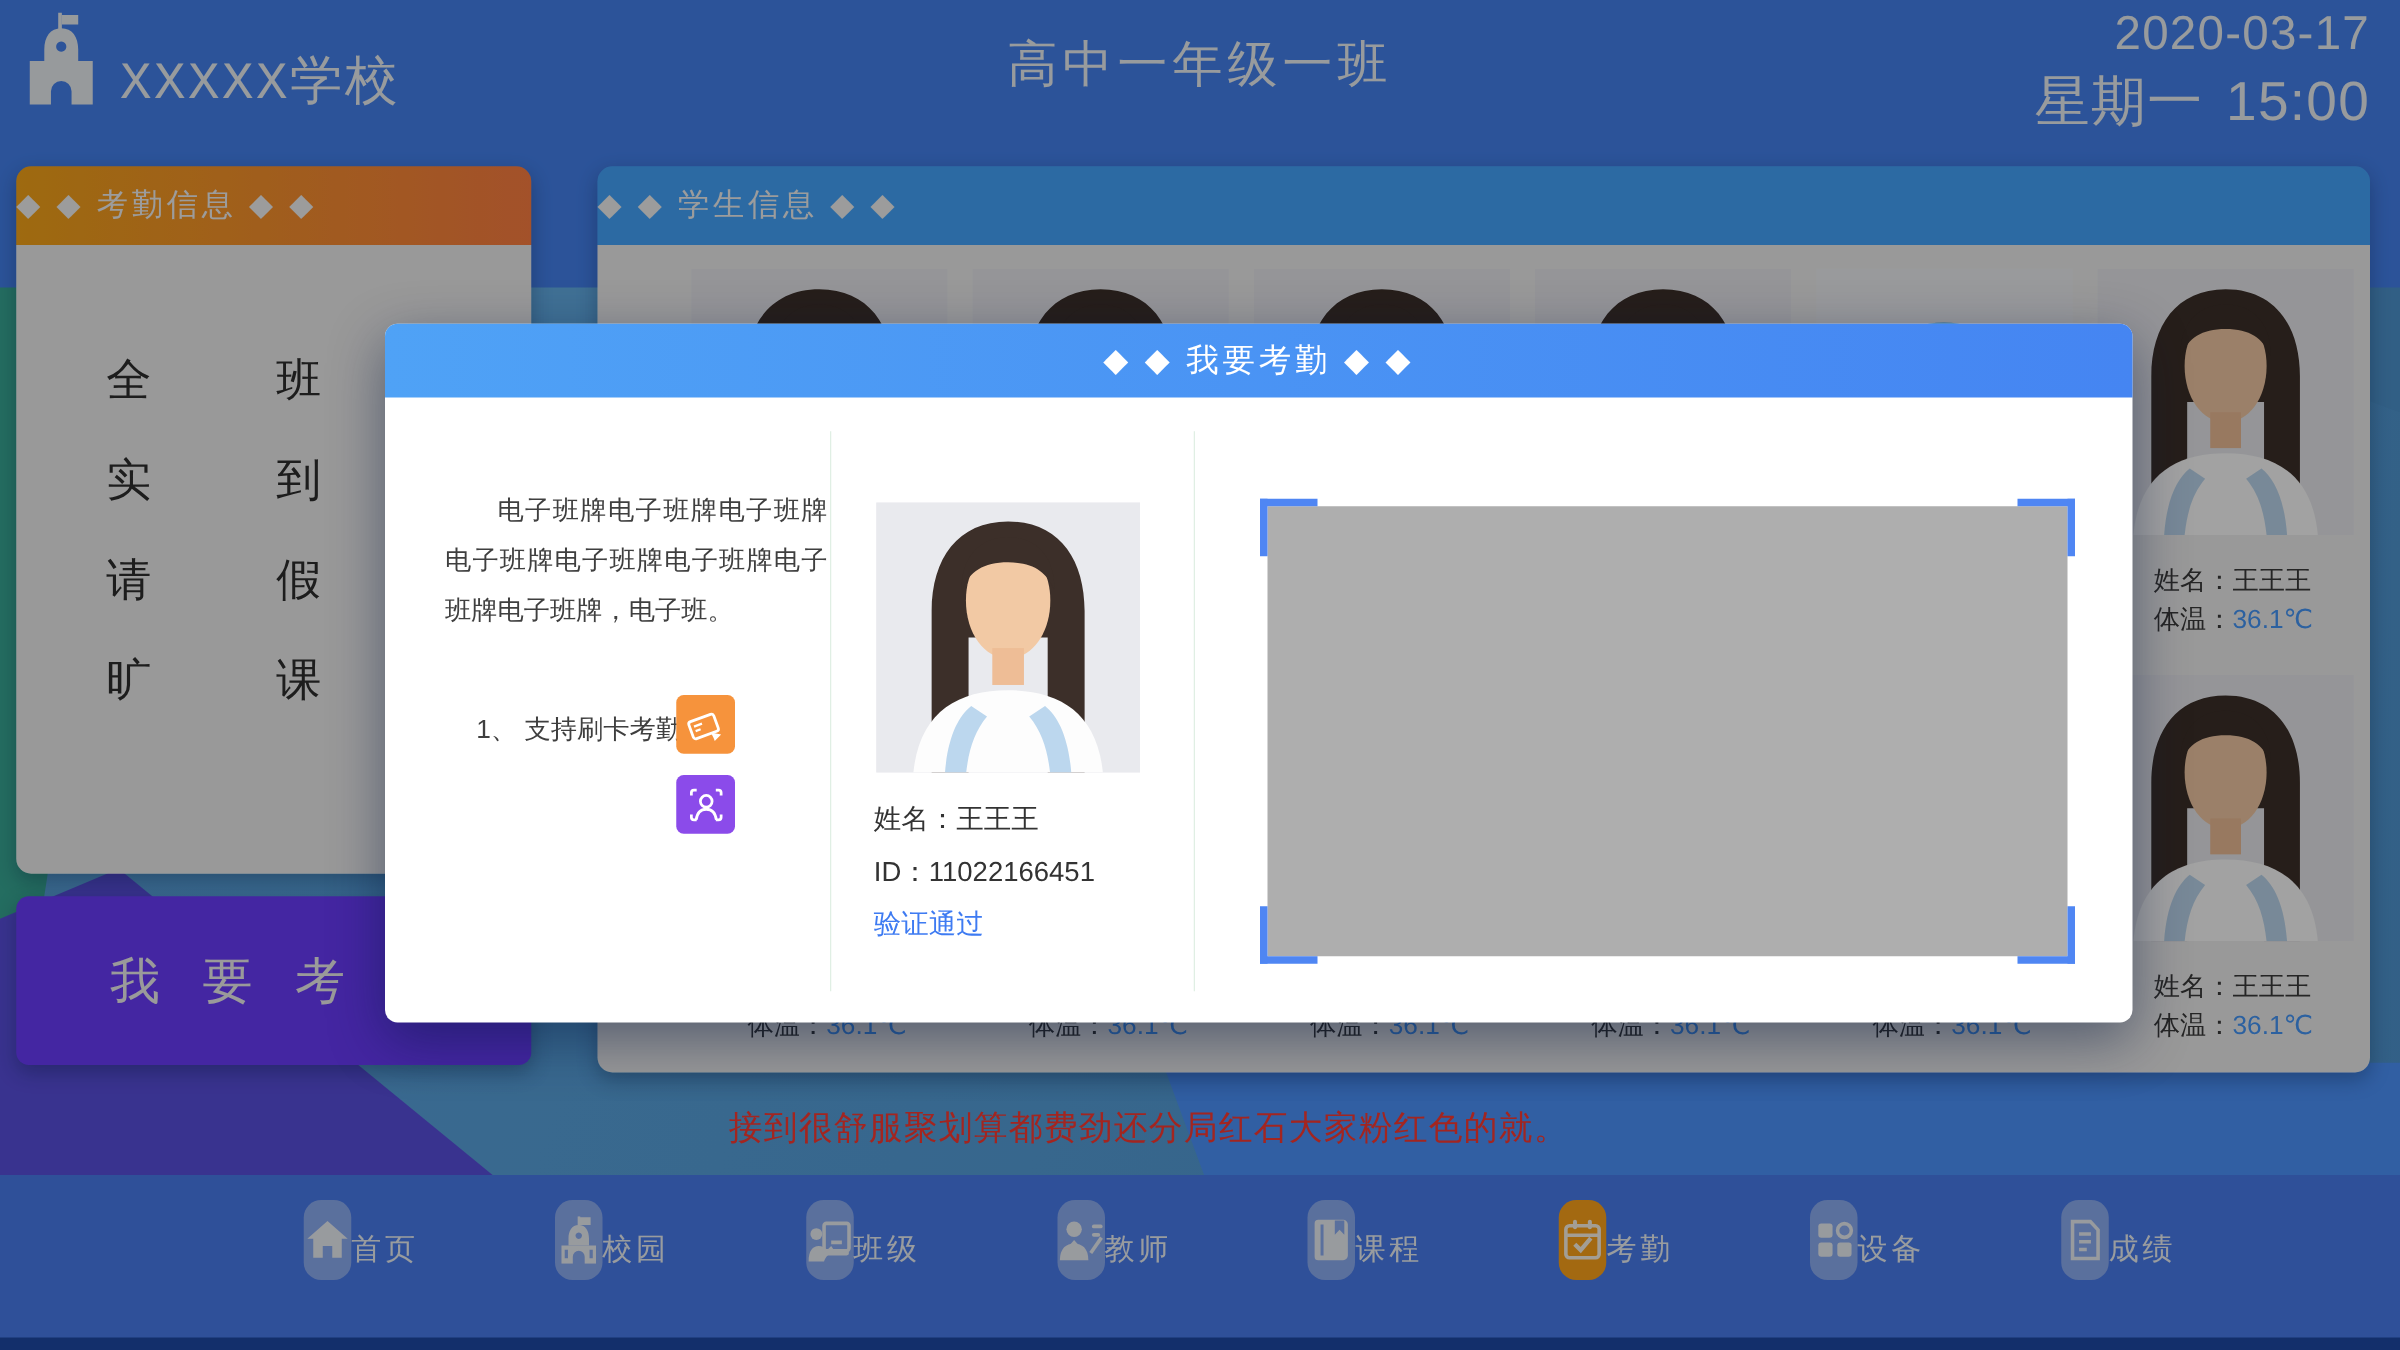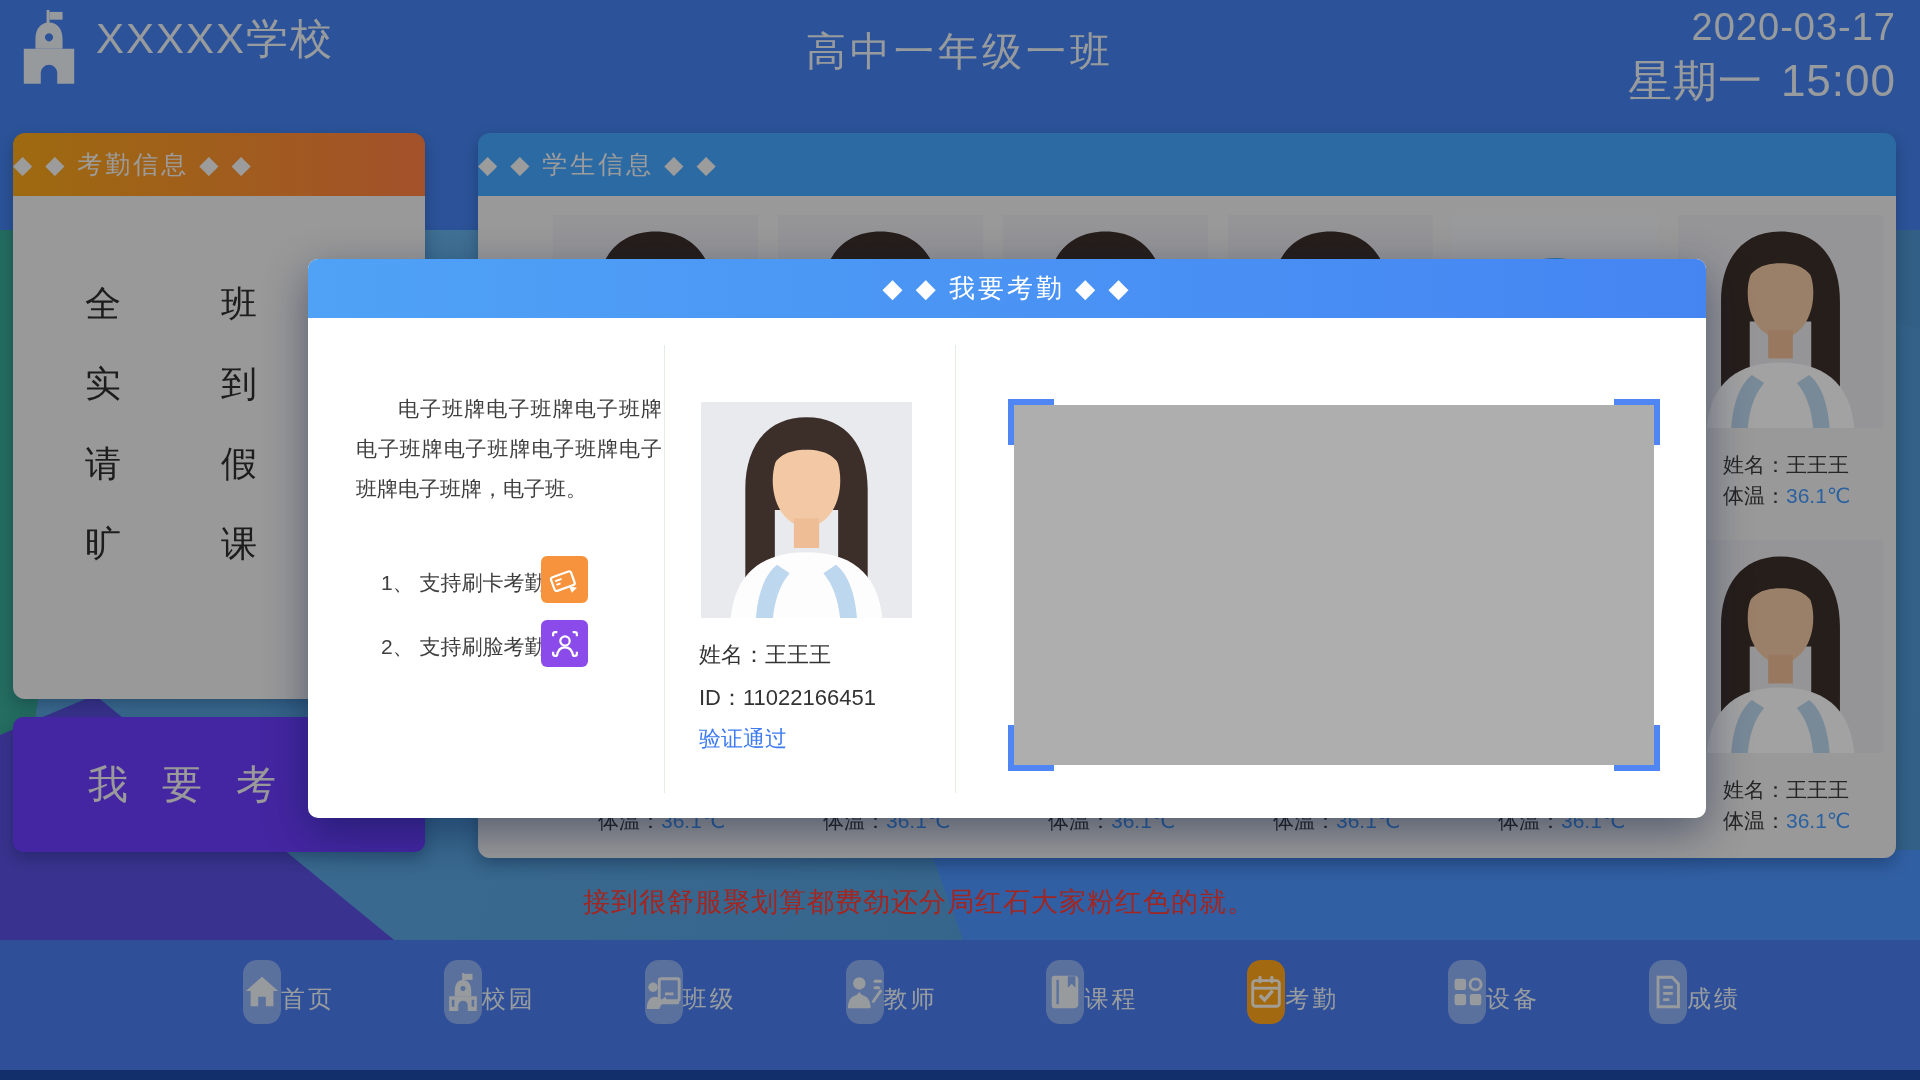--- a/index.html
+++ b/index.html
@@ -14,21 +14,21 @@
   .sh-dark-tr { clip-path:polygon(1150px 0,1920px 0,1920px 330px,1330px 110px); background:#4e95d0; }
   .sh-navy    { clip-path:polygon(600px 90px,1510px 90px,1445px 148px,560px 148px); background:#4073bf; }
   .sh-teal    { clip-path:polygon(0 160px,45px 145px,75px 460px,28px 765px,0 765px); background:#39ab97; }
   .sh-indigo  { clip-path:polygon(0 735px,95px 695px,565px 1080px,0 1080px); background:#5a50e0; }
   .sh-band    { top:850px; height:230px; inset:auto 0 0 0; background:#4583f0; }
   .sh-seam    { clip-path:polygon(930px 850px,1920px 850px,1920px 1080px,1015px 1080px); background:#4d95ff; }
 
   
   .topbar { position:absolute; left:0; top:0; width:1920px; height:95px; color:#eef2f6; z-index:3; }
   .logo { position:absolute; left:18px; top:10px; width:62px; height:76px; color:#edf1f5; }
-  .school-name { position:absolute; left:96px; top:11px; font-size:42px; letter-spacing:2px; }
+  .school-name { position:absolute; left:96px; top:36px; font-size:42px; letter-spacing:2px;font-family:Liberation Mono, monospace; }
   .class-title { position:absolute; left:0; width:1920px; text-align:center; top:24px; font-size:40px; letter-spacing:4px; }
   .datetime { position:absolute; right:24px; top:6px; text-align:right; }
   .dt-date { font-size:38px; letter-spacing:1px; }
   .dt-row { font-size:44px; margin-top:3px; letter-spacing:1px; }
   .dt-row span { margin-left:18px; }
 
   
   .panel-header { height:63px; line-height:63px; text-align:left; color:#f4f4f4; font-size:25px;
                   letter-spacing:3px; border-radius:12px 12px 0 0; }
   .att-panel { position:absolute; left:13px; top:133px; width:412px; z-index:2; box-shadow:0 6px 16px rgba(0,25,60,.30); border-radius:12px; }
@@ -494,21 +494,20 @@
     <div class="m-feature-icon f1i" style="background-color: rgb(246, 147, 60);">
         <svg viewBox="0 0 40 40">
           <g transform="rotate(-20 20 21)">
             <rect x="5" y="12" width="25" height="17" rx="2.5" fill="none" stroke="currentColor" stroke-width="2.6"></rect>
             <path d="M9 17.5 h8 M9 22 h5" stroke="currentColor" stroke-width="2.2" fill="none"></path>
           </g>
           <path fill="currentColor" d="M24 27 l10 2 -6 6 c-1-3-2-5-4-8 Z"></path>
         </svg>
       </div>
 
-    <div class="m-feature-text f2t">2、 支持刷脸考勤</div>
     <div class="m-feature-icon f2i" style="background-color: rgb(139, 75, 234);">
         <svg viewBox="0 0 40 40">
           <g fill="none" stroke="currentColor" stroke-width="2.6">
             <path d="M6 11 V8.5 A2.5 2.5 0 0 1 8.5 6 H11"></path>
             <path d="M29 6 h2.5 A2.5 2.5 0 0 1 34 8.5 V11"></path>
             <path d="M6 29 v2.5 A2.5 2.5 0 0 0 8.5 34 H11"></path>
             <path d="M34 29 v2.5 A2.5 2.5 0 0 1 31.5 34 H29"></path>
             <circle cx="20" cy="16.5" r="5.5"></circle>
             <path d="M10.5 34 c1-7 4.5-10 9.5-10 s8.5 3 9.5 10"></path>
           </g>

